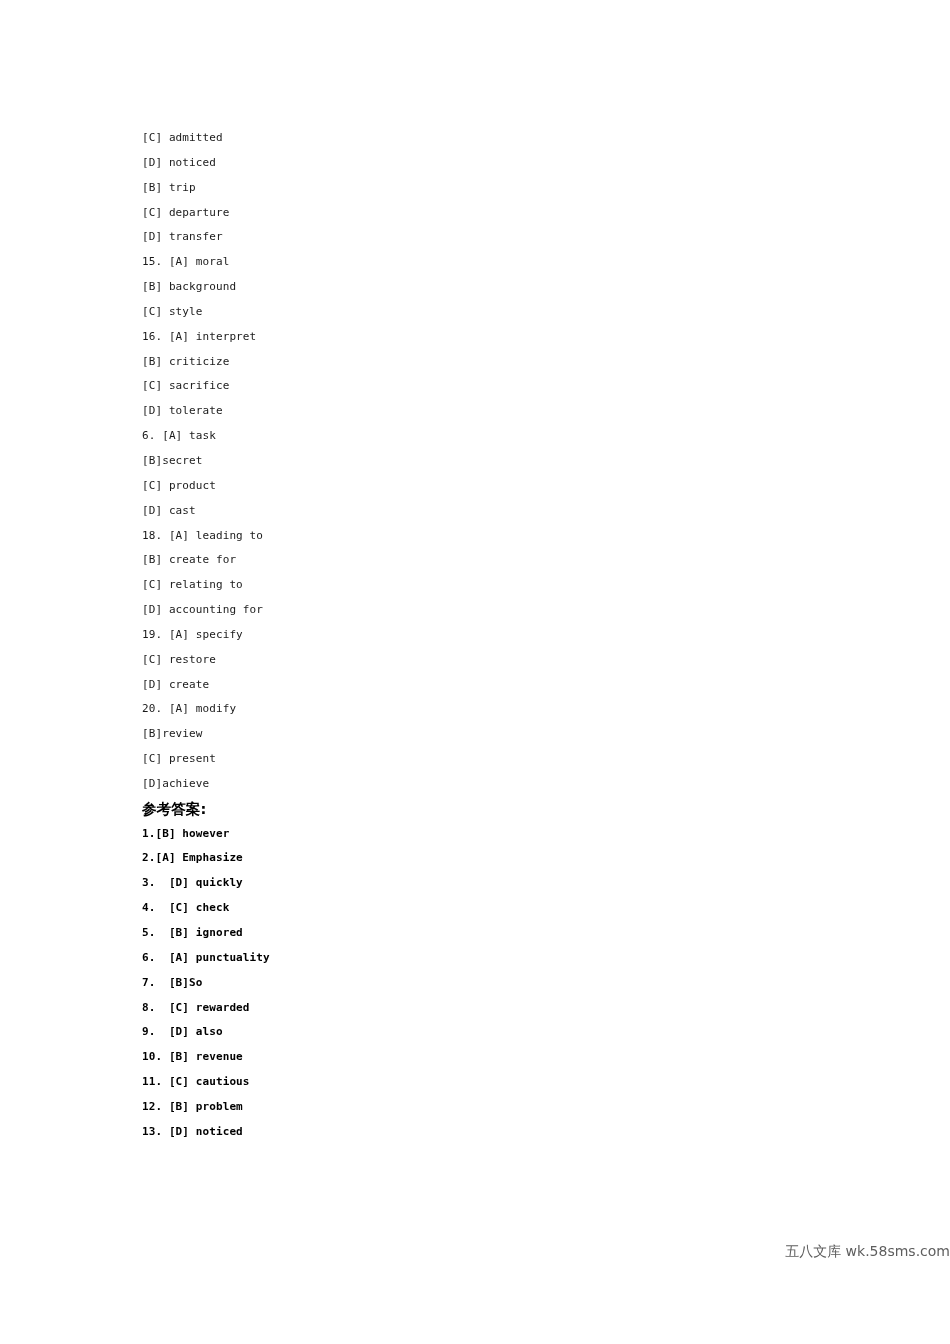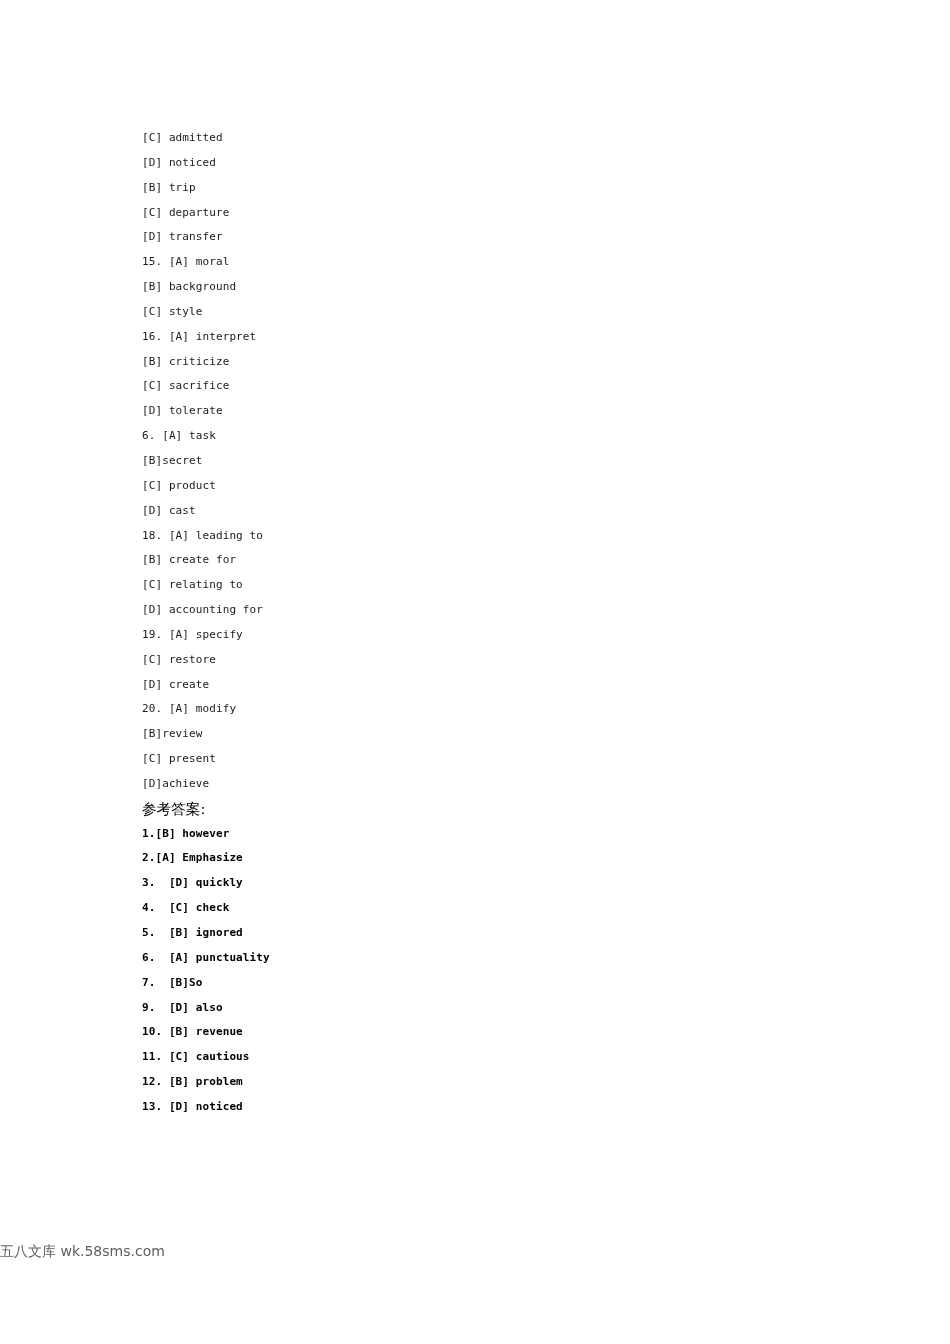--- a/index.html
+++ b/index.html
@@ -44,31 +44,31 @@
   .line.bold {
     font-weight: bold;
     color: #000000;
   }
 
   .heading-cn {
     font-family: "DejaVu Sans", "Liberation Sans", sans-serif;
     font-size: 14.6px;
     line-height: 24.85px;
     height: 24.85px;
-    font-weight: normal;
+    font-weight: bold;
     color: #000000;
     white-space: pre;
   }
 
   #watermark {
     position: absolute;
     left: 0;
     top: 1243px;
     width: 950px;
-    text-align: left;
+    text-align: right;
     font-family: "DejaVu Sans", "Liberation Sans", sans-serif;
     font-size: 14px;
     color: #5e5e5e;
     white-space: pre;
   }
 </style>
 </head>
 <body>
 
 <div id="page">
@@ -108,20 +108,21 @@
     <div class="heading-cn">参考答案:</div>
 
     <div>
       <div class="line bold">1.[B] however</div>
       <div class="line bold">2.[A] Emphasize</div>
       <div class="line bold">3.  [D] quickly</div>
       <div class="line bold">4.  [C] check</div>
       <div class="line bold">5.  [B] ignored</div>
       <div class="line bold">6.  [A] punctuality</div>
       <div class="line bold">7.  [B]So</div>
+      <div class="line bold">8.  [C] rewarded</div>
       <div class="line bold">9.  [D] also</div>
       <div class="line bold">10. [B] revenue</div>
       <div class="line bold">11. [C] cautious</div>
       <div class="line bold">12. [B] problem</div>
       <div class="line bold">13. [D] noticed</div>
     </div>
 
   </div>
 
   <div id="watermark">五八文库 wk.58sms.com</div>

